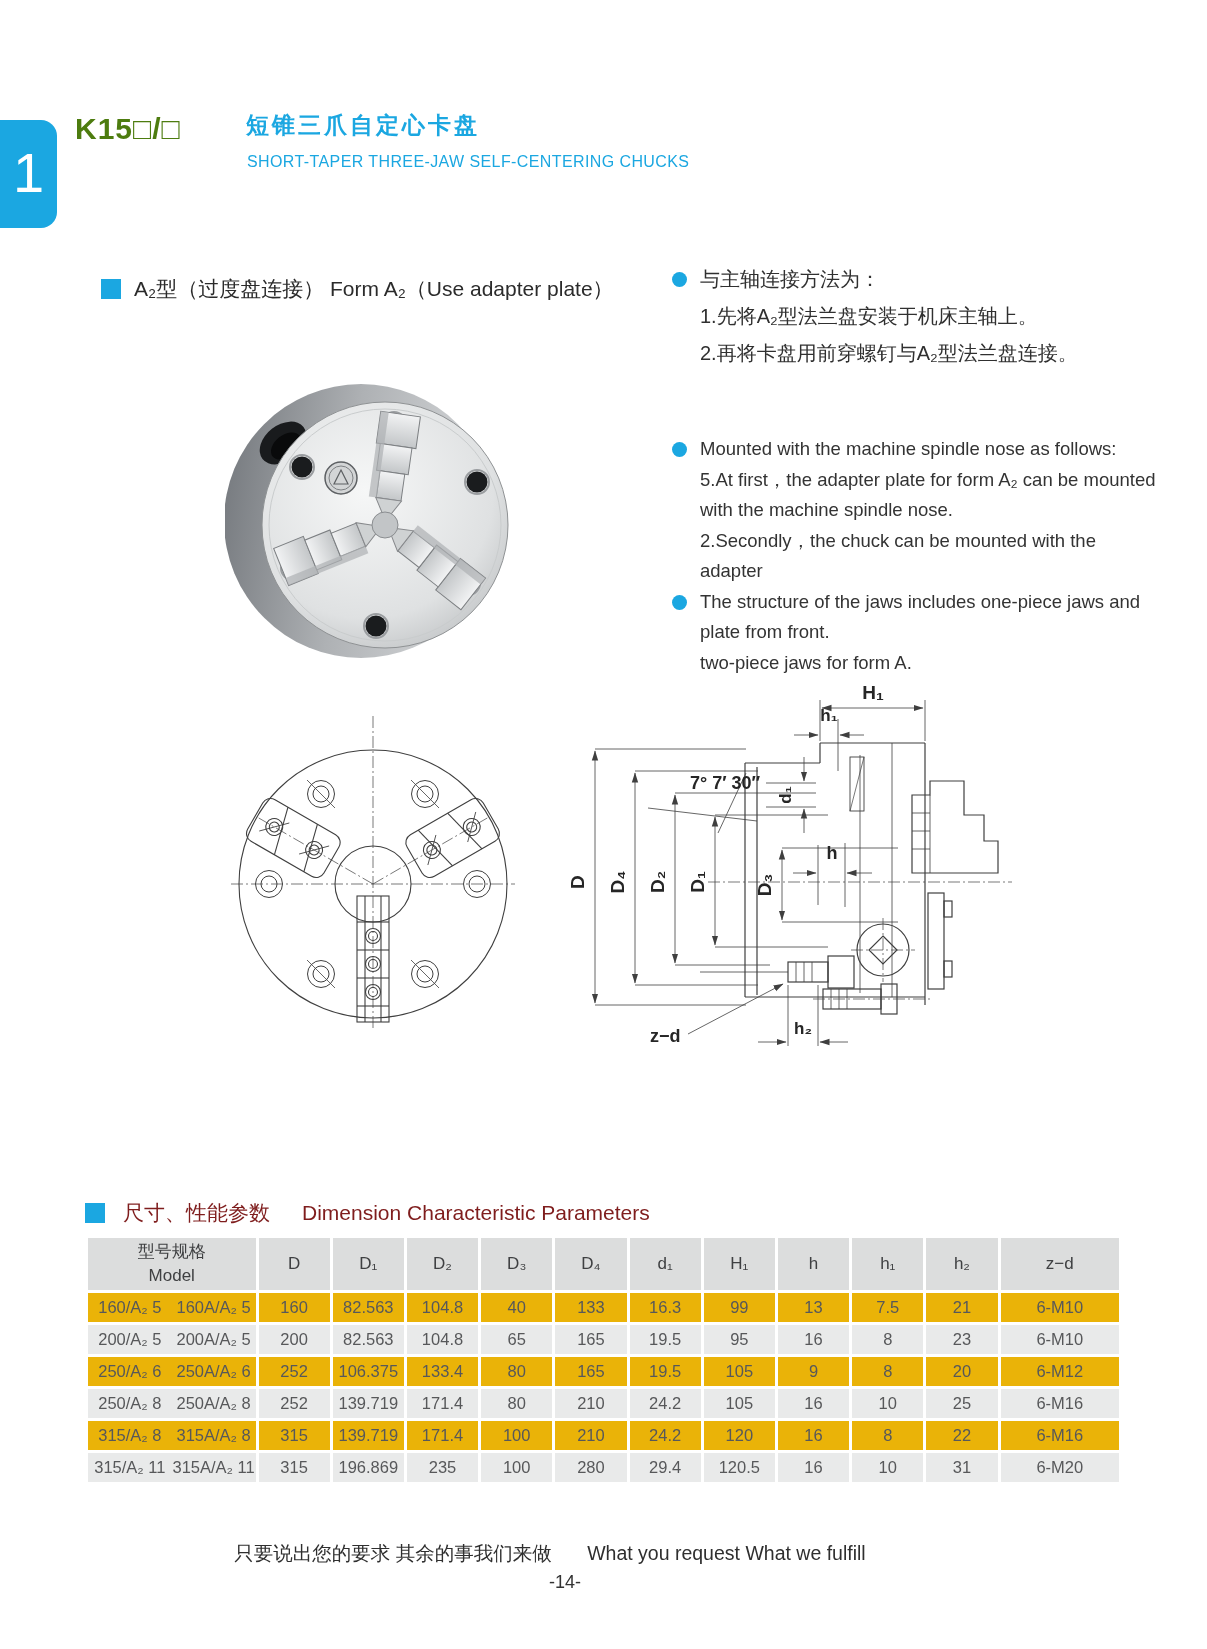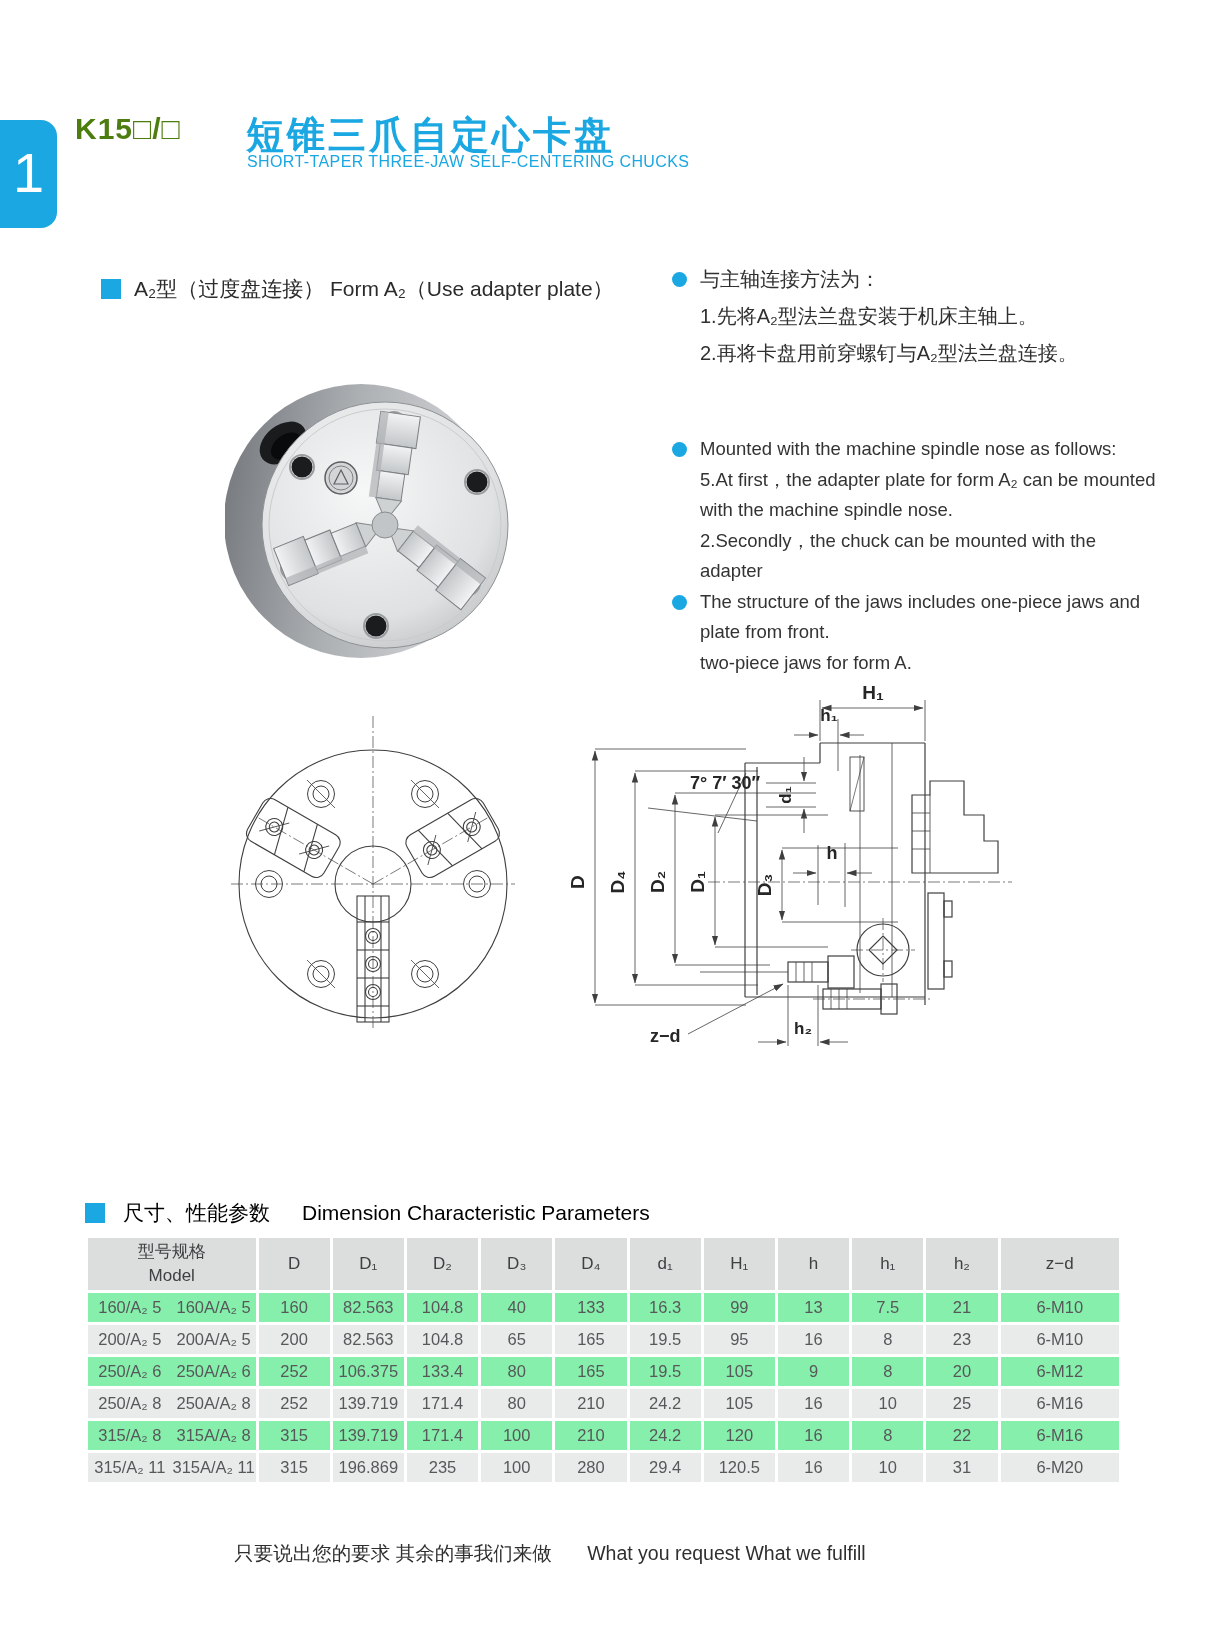--- a/index.html
+++ b/index.html
@@ -5,21 +5,21 @@
   html,body{margin:0;padding:0;background:#fff;}
   .page{position:relative;width:1207px;height:1649px;background:#fff;overflow:hidden;
         font-family:"Liberation Sans", sans-serif;color:#262626;}
   .abs{position:absolute;}
 
   
   .tab1{left:0;top:120px;width:57px;height:108px;background:#1ba7e1;
         border-radius:0 16px 16px 0;color:#fff;font-size:56px;
         display:flex;align-items:center;justify-content:center;padding-bottom:4px;box-sizing:border-box;}
   .model-code{left:75px;top:112px;font-size:30px;font-weight:bold;color:#4d7c0f;letter-spacing:1px;}
-  .title-cn{left:246px;top:110px;font-size:38px;font-weight:bold;color:#1ba7e1;letter-spacing:3px;}
+  .title-cn{left:246px;top:110px;font-size:23px;font-weight:bold;color:#1ba7e1;letter-spacing:3px;}
   .title-en{left:247px;top:153px;font-size:16px;color:#1ba7e1;letter-spacing:0.4px;}
 
   
   .sq{background:#1ba7e1;display:inline-block;}
   .a2-square{left:101px;top:279px;width:20px;height:20px;}
   .a2-heading{left:134px;top:275px;font-size:21px;color:#2b2b2b;}
 
   
   .notes{width:485px;}
   .notes-cn{left:672px;top:261px;}
@@ -32,29 +32,29 @@
   .notes-en .bullet{margin-top:8px;}
   .no-bullet .bullet{visibility:hidden;}
 
   
   .photo-svg{left:225px;top:375px;}
   .fv-svg{left:225px;top:700px;}
   .sv-svg{left:560px;top:645px;}
   svg text{font-family:"Liberation Sans", sans-serif;}
 
   
-  .tbl-title{left:85px;top:1199px;display:flex;align-items:center;font-size:21px;color:#000000;}
+  .tbl-title{left:85px;top:1199px;display:flex;align-items:center;font-size:21px;color:#7f1d1d;}
   .tbl-title .sq{width:20px;height:20px;margin-right:18px;}
   .tbl-title .t-en{margin-left:32px;}
   .tbl-wrap{left:85px;top:1235px;width:1037px;}
   table.params{border-collapse:separate;border-spacing:3px;width:100%;table-layout:fixed;}
   table.params th{background:#dcdddd;font-weight:normal;font-size:17px;color:#3f4042;height:52px;padding:0;}
   table.params th .hline{display:block;line-height:24px;}
   table.params td{height:29px;text-align:center;font-size:16.5px;color:#57585a;padding:0;}
-  tr.odd td{background:#86efac;}
+  tr.odd td{background:#eab308;}
   tr.even td{background:#e9eaea;}
   td.model-cell span{display:inline-block;width:50%;text-align:center;}
 
   
   .slogan{left:0;top:1540px;width:1100px;text-align:center;font-size:19.5px;color:#2f2f2f;}
   .slogan .sl-en{margin-left:30px;}
   .pageno{left:0;top:1572px;width:1130px;text-align:center;font-size:18px;color:#333;}
 </style>
 </head>
 <body>
@@ -503,14 +503,15 @@
             <td>6-M20</td>
           </tr>
         </tbody>
     </table>
   </div>
 
   <div class="abs slogan">
     <span class="sl-cn">只要说出您的要求  其余的事我们来做</span>
     <span class="sl-en">What you request  What we fulfill</span>
   </div>
+  <div class="abs pageno">-14-</div>
 
 </div>
 
 </body></html>

